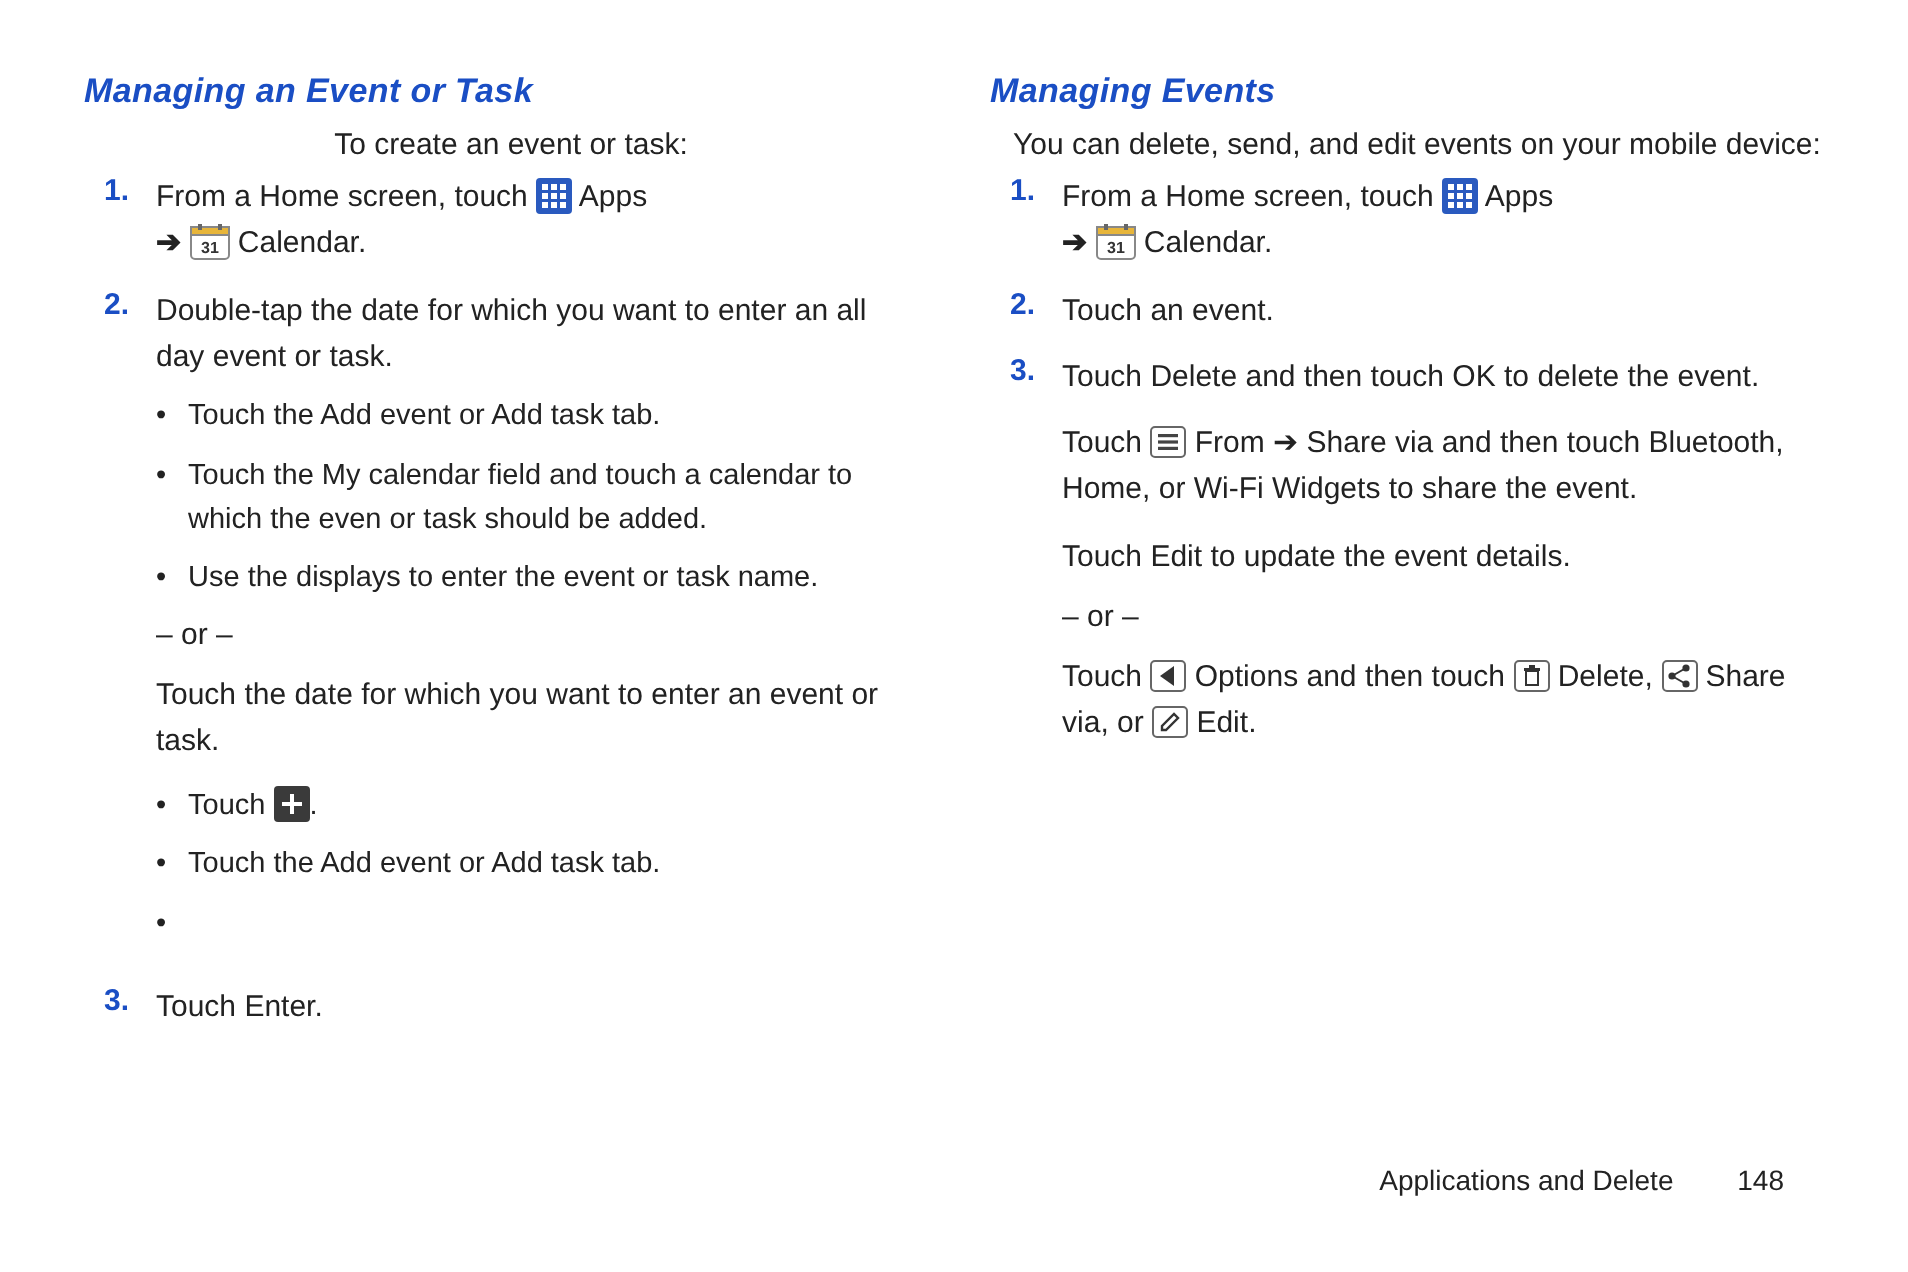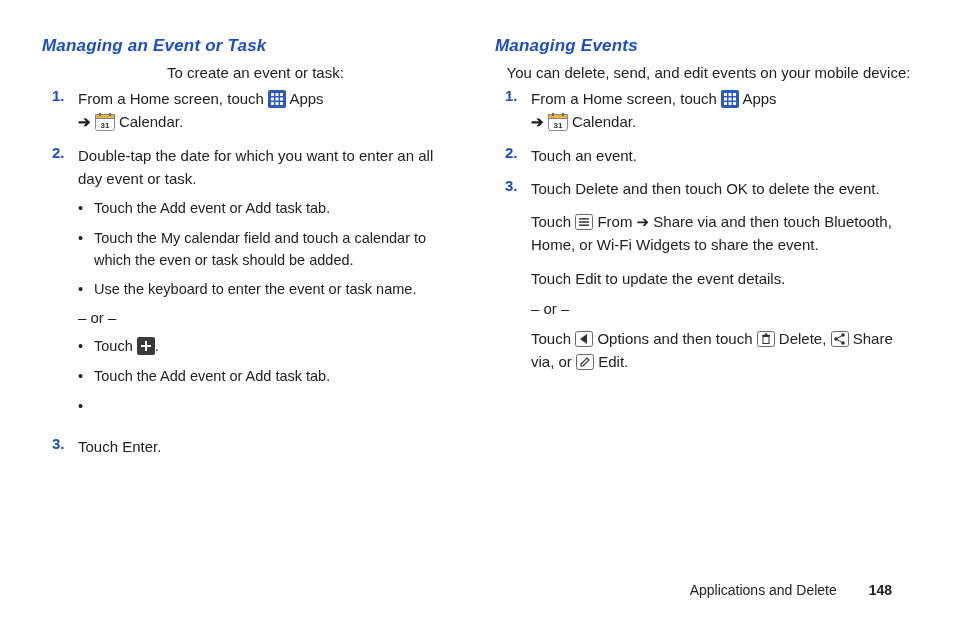--- a/index.html
+++ b/index.html
@@ -41,21 +41,21 @@
   }
   .icon svg { display: block; }
   .arrow { font-weight: bold; }
   .footer {
     position: absolute;
     bottom: 38px;
     right: 62px;
     font-size: 14px;
     color: #222;
   }
-  .footer .pg { margin-left: 28px; font-weight: bold; }
+  .footer .pg { margin-left: 28px; }
 </style>
 </head>
 <body>
 
 <div class="cols">
 
   <div class="col">
     <div class="heading">Managing an Event or Task</div>
     <div class="intro">To create an event or task:</div>
     <ol class="steps">
@@ -103,24 +103,25 @@
             <li>
                 <span class="dot">•</span>
                 <span><span>Touch the </span><b>Add event</b><span> or </span><b>Add task</b><span> tab.</span></span>
               </li>
             <li>
                 <span class="dot">•</span>
                 <span><span>Touch the </span><b>My calendar</b><span> field and touch a calendar to which the even or task should be added.</span></span>
               </li>
             <li>
                 <span class="dot">•</span>
-                <span>Use the keyboard to enter the event or task name.</span>
+                <span>Use the displays to enter the event or task name.</span>
               </li>
           </ul>
           <div class="or">– or –</div>
+          <div class="para">Touch the date for which you want to enter an event or task.</div>
           <ul class="bullets">
             <li>
                 <span class="dot">•</span>
                 <span><span>Touch </span><span class="icon">
                     <svg width="18" height="18">
                       <rect x="0" y="0" width="18" height="18" rx="2" fill="#3a3a3a"></rect>
                       <rect x="8" y="4" width="2" height="10" fill="#fff"></rect>
                       <rect x="4" y="8" width="10" height="2" fill="#fff"></rect>
                     </svg>
                   </span><span>.</span></span>

